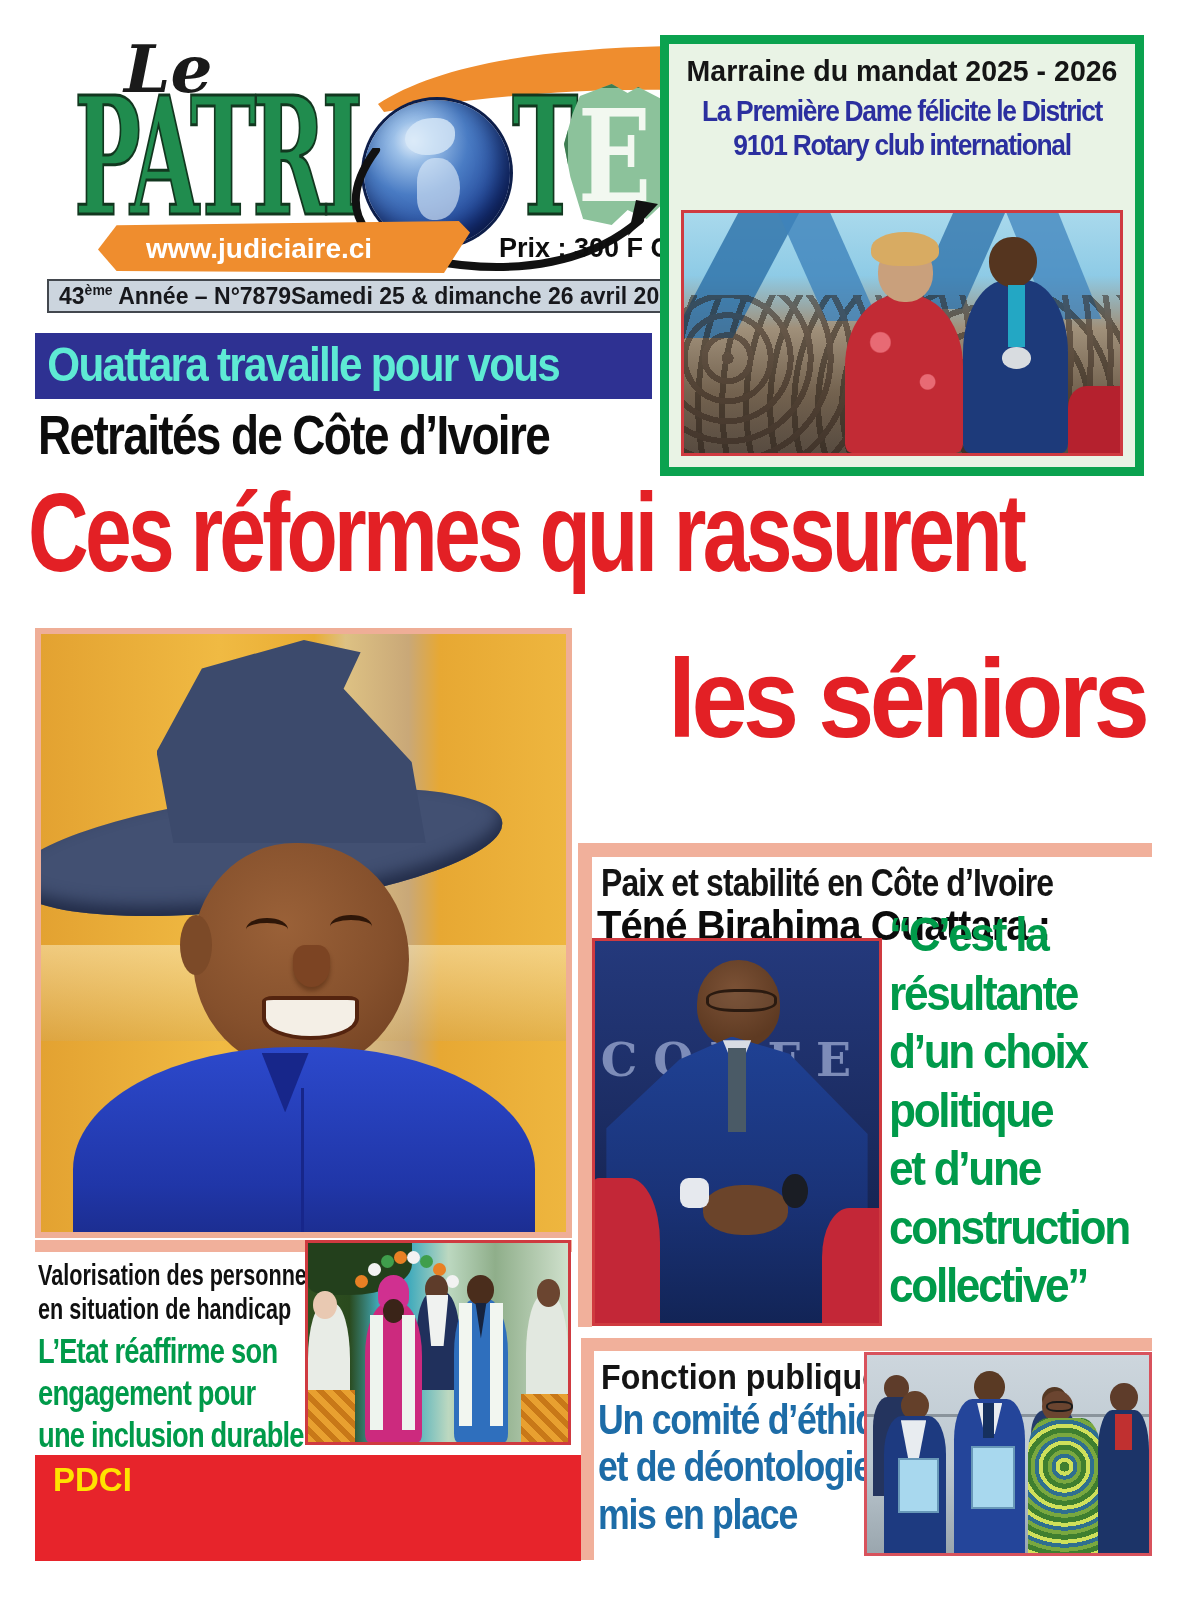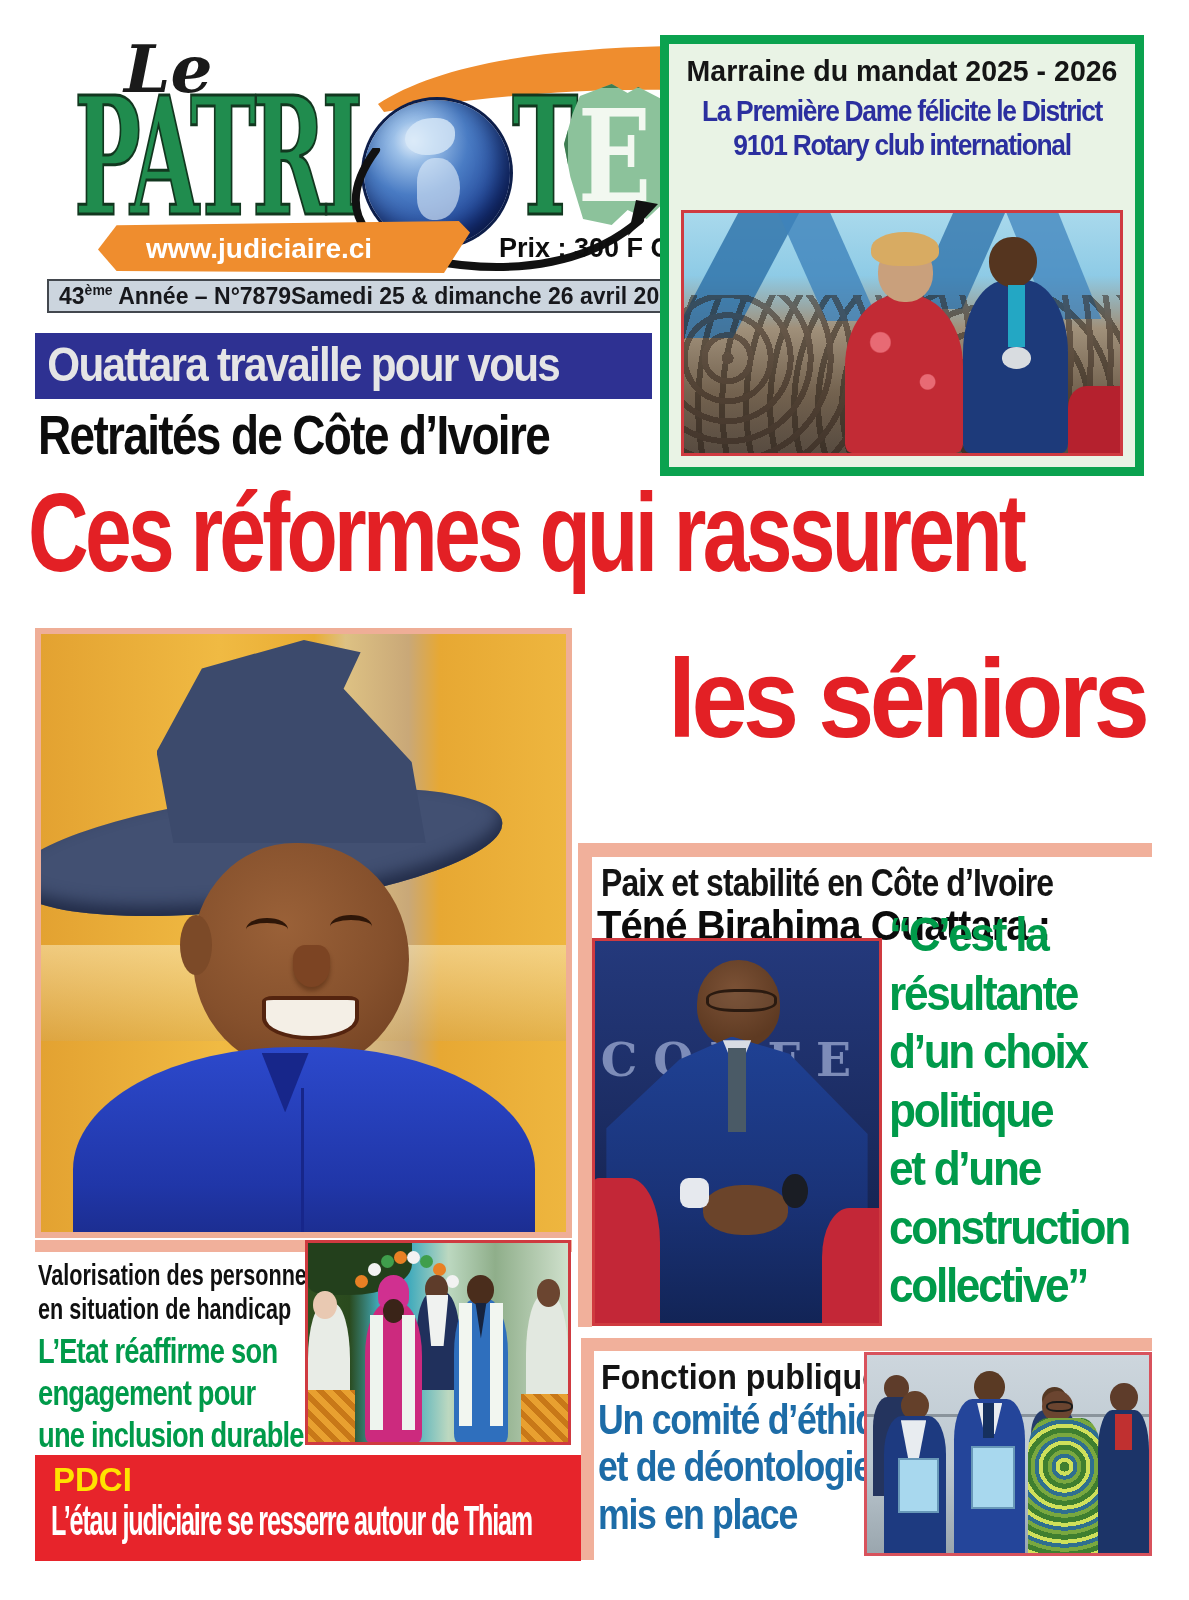--- a/index.html
+++ b/index.html
@@ -25,21 +25,21 @@
     justify-content:space-between;padding:0 10px;box-sizing:border-box;color:#17181c;}
   
   .greenbox{border:9px solid #0ba24f;background:#e9f3e5;box-sizing:border-box;}
   .photoframe{border:3px solid #cf3a40;box-sizing:border-box;overflow:hidden;}
   .pframe-salmon{border:6px solid #efae97;box-sizing:border-box;overflow:hidden;}
   .salmon{background:#f1b09b;}
   
   .red{color:#e32025;}
   .green-q{color:#009a4a;}
   .blue-h{color:#1d6ca7;}
-  .navy-banner{background:#2e3192;color:#e5e5e5;text-decoration:underline;}
+  .navy-banner{background:#2e3192;color:#5eead4;text-decoration:underline;}
   .pdci{background:#e7242b;color:#ffffff;}
   .shape{position:absolute;}
 </style>
 </head>
 <body>
 
 <div id="page">
 
   <div class="abs" style="left:12px;top:0;width:528px;height:320px;">
 
@@ -250,23 +250,20 @@
 
     <div class="shape" style="left:56%;top:28%;width:21%;height:72%;background:#2f6fbd;border-radius:38% 38% 6% 6%;"></div>
     <div class="shape" style="left:61%;top:16%;width:10.5%;height:15%;background:#4a2d1c;border-radius:50%;"></div>
     <div class="shape" style="left:58%;top:30%;width:5%;height:62%;background:#f2f6f0;"></div>
     <div class="shape" style="left:70%;top:30%;width:5%;height:62%;background:#f2f6f0;"></div>
     <div class="shape" style="left:63%;top:30%;width:7%;height:18%;background:#16233e;clip-path:polygon(20% 0,80% 0,50% 100%);"></div>
   </div>
 
   <div class="abs pdci" style="left:35px;top:1455px;width:546px;height:106px;">
     <div class="b" style="color:#ffe300;font-size:33px;padding:6px 0 0 18px;">PDCI</div>
-    <div style="padding-left:16px;margin-top:-2px;">
-      <span class="b cond" style="font-size:42px;letter-spacing:-2px;transform:scaleX(0.6);color:#ffffff;">L’étau judiciaire se resserre autour  de Thiam</span>
-    </div>
   </div>
 
   <div class="abs salmon" style="left:581px;top:1338px;width:13px;height:222px;"></div>
   <div class="abs salmon" style="left:594px;top:1338px;width:558px;height:13px;"></div>
 
   <div class="abs" style="left:601px;top:1357px;">
     <span class="b cond" style="font-size:35px;color:#141414;transform:scaleX(0.92);">Fonction publique</span>
   </div>
   <div class="abs" style="left:598px;top:1396px;">
     <div class="b blue-h cond" style="font-size:42px;line-height:1.13;letter-spacing:-1.5px;transform:scaleX(0.85);">

